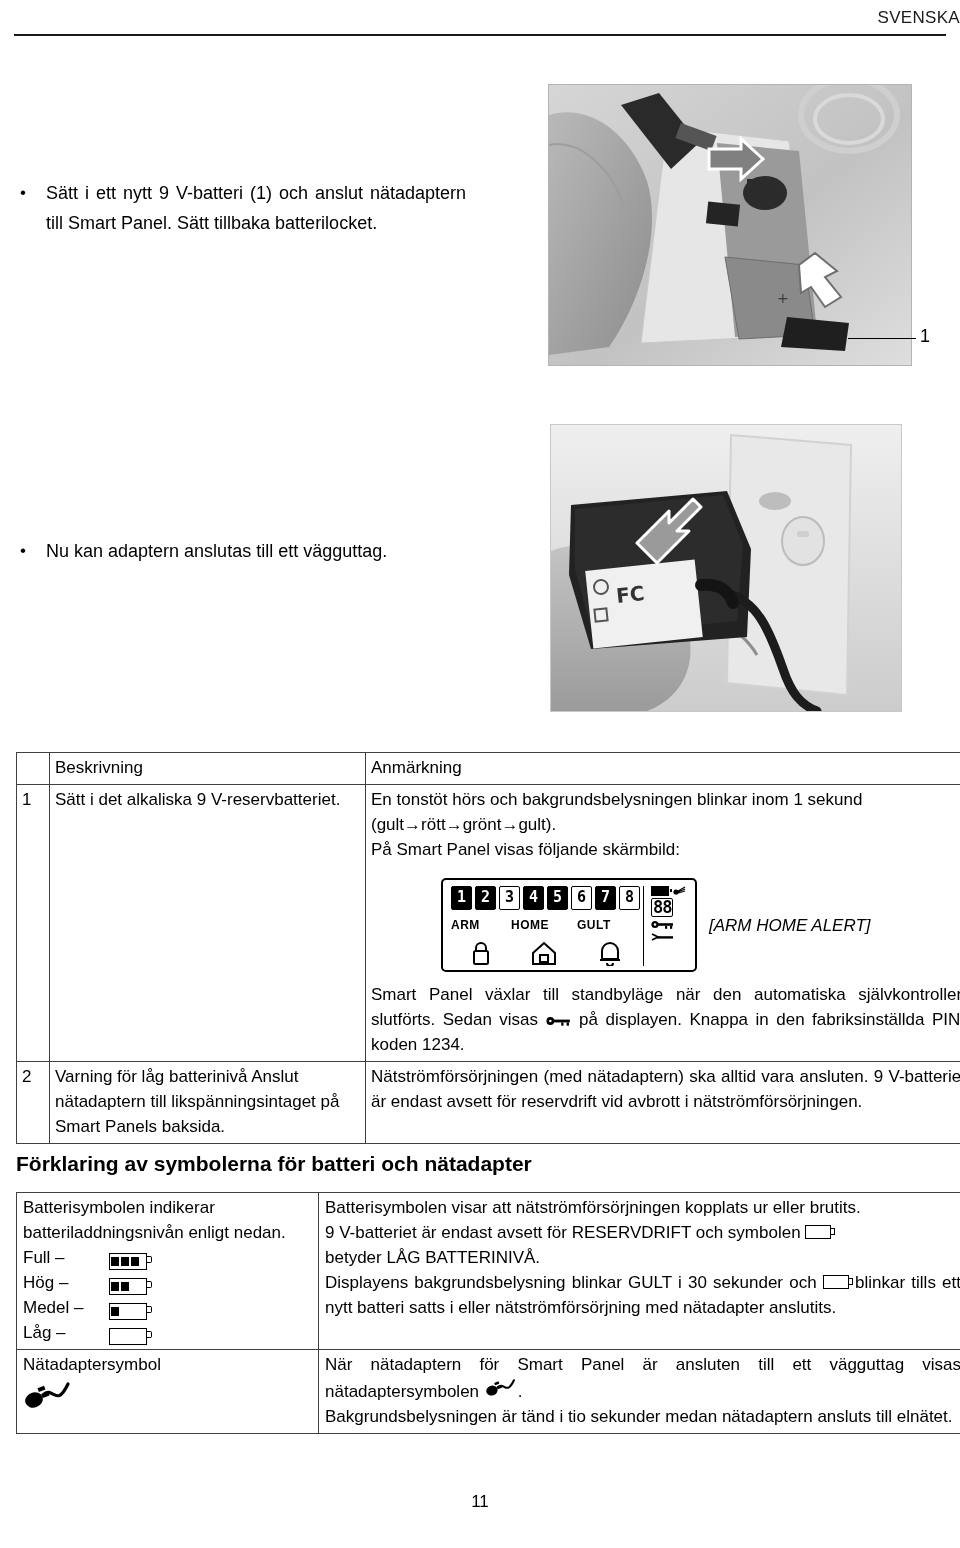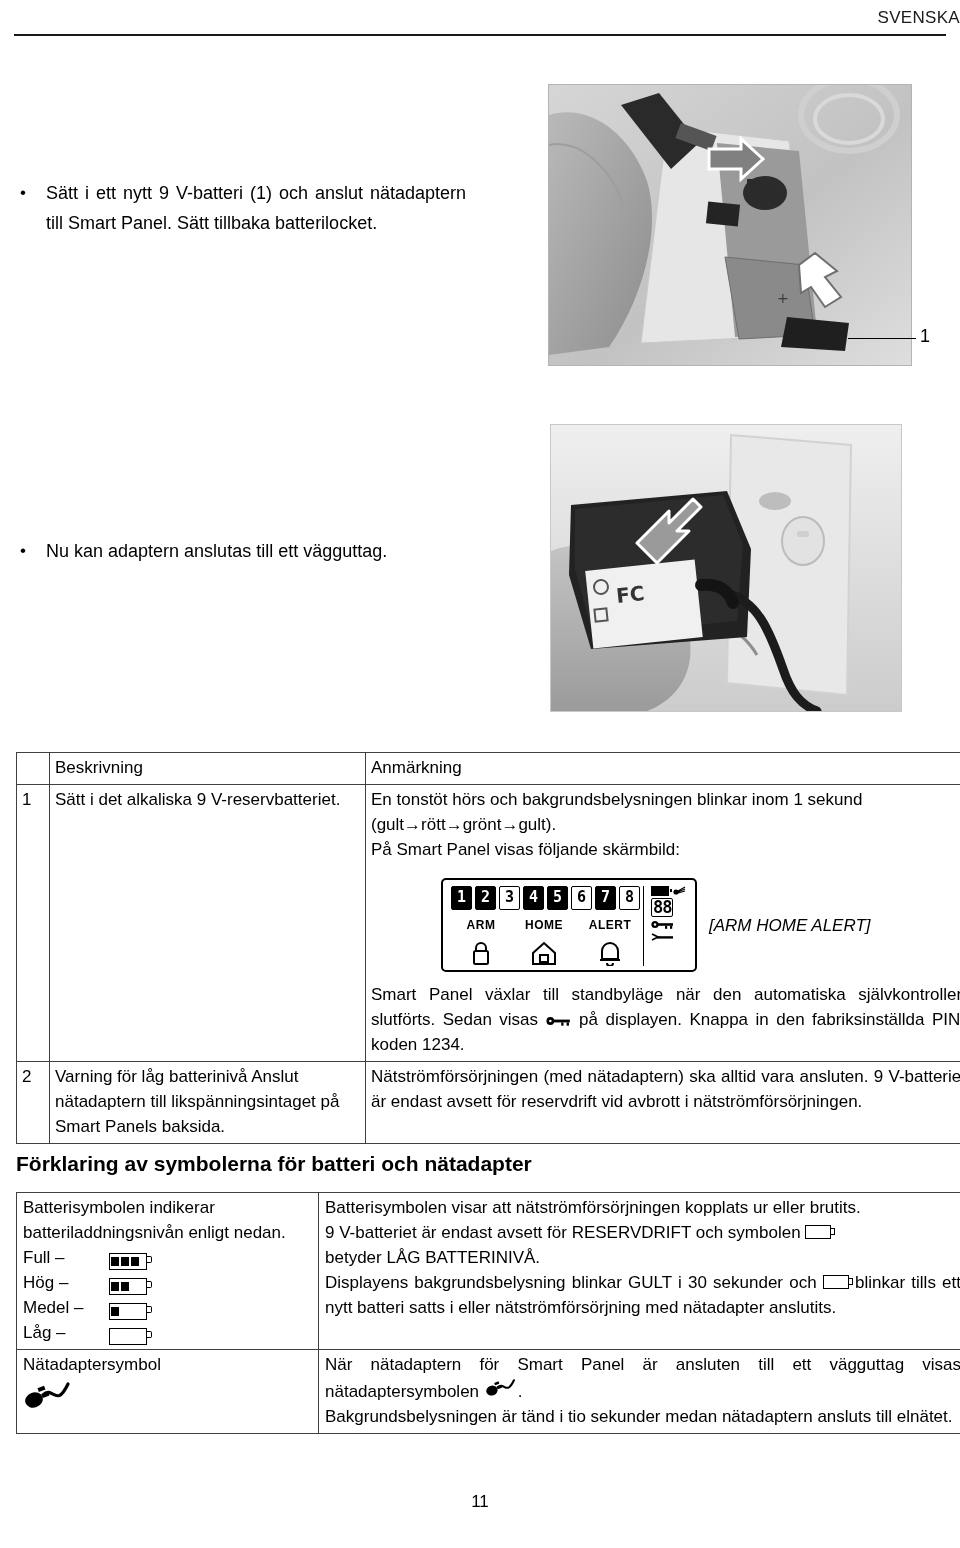--- a/index.html
+++ b/index.html
@@ -147,21 +147,21 @@
     color: #000;
   }
   .seg.on { background: #000; color: #fff; }
   .lcd-labels {
     display: flex;
     font-size: 12px;
     font-weight: bold;
     letter-spacing: 0.5px;
     margin-top: 3px;
   }
-  .lcd-labels span { text-align: center; }
+  .lcd-labels span { }
   .lbl-arm  { width: 60px; }
   .lbl-home { width: 66px; }
   .lbl-alert{ width: 66px; }
   .lcd-icons { display: flex; margin-top: 2px; }
   .lcd-icons > div { display: flex; justify-content: center; }
   .ic-arm  { width: 60px; }
   .ic-home { width: 66px; }
   .ic-alert{ width: 66px; }
   .lcd-right {
     border-left: 1.6px solid #000;
@@ -398,21 +398,21 @@
                 <div class="seg">3</div>
                 <div class="seg on">4</div>
                 <div class="seg on">5</div>
                 <div class="seg">6</div>
                 <div class="seg on">7</div>
                 <div class="seg">8</div>
               </div>
               <div class="lcd-labels">
                 <span class="lbl-arm">ARM</span>
                 <span class="lbl-home">HOME</span>
-                <span class="lbl-alert">ALERT</span>
+                <span class="lbl-alert">GULT</span>
               </div>
               <div class="lcd-icons">
                 <div class="ic-arm">
                   <svg width="22" height="26" viewBox="0 0 22 26">
                     <path d="M6 11 V8 a5 5 0 0 1 10 0 v3" fill="none" stroke="#000" stroke-width="2"></path>
                     <rect x="4" y="11" width="14" height="13" rx="1.5" fill="none" stroke="#000" stroke-width="2"></rect>
                   </svg>
                 </div>
                 <div class="ic-home">
                   <svg width="26" height="26" viewBox="0 0 26 26">

